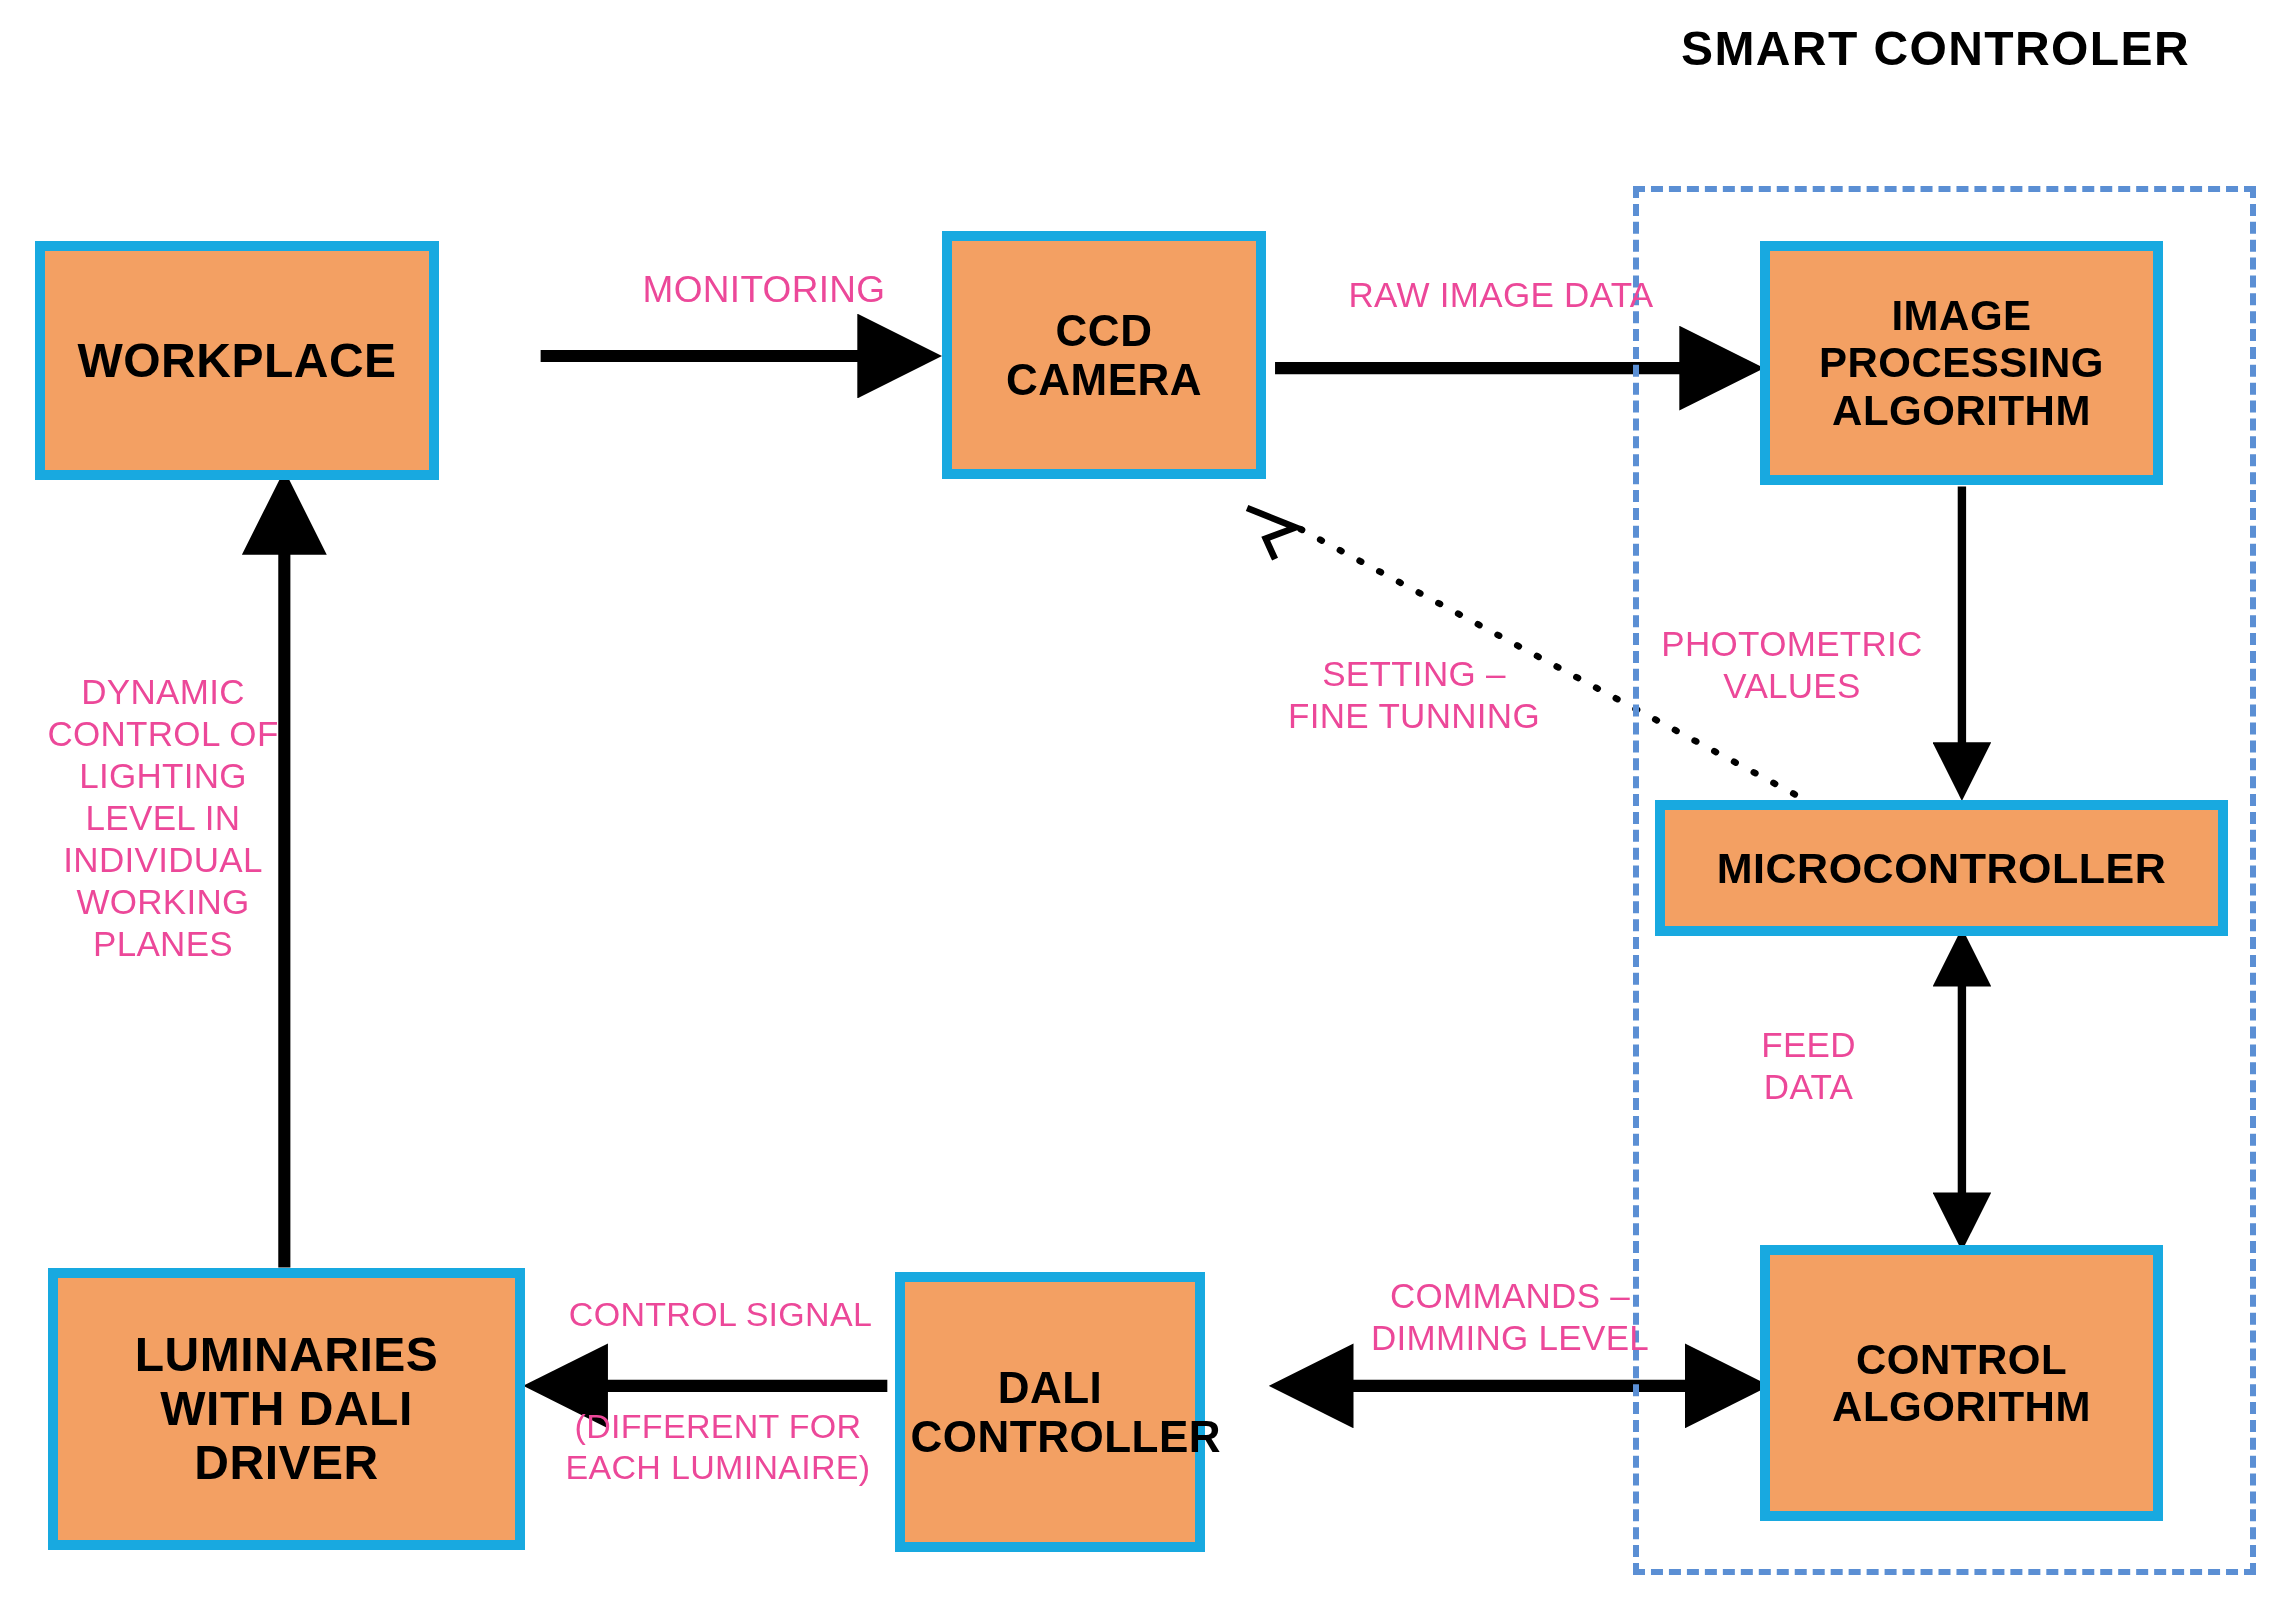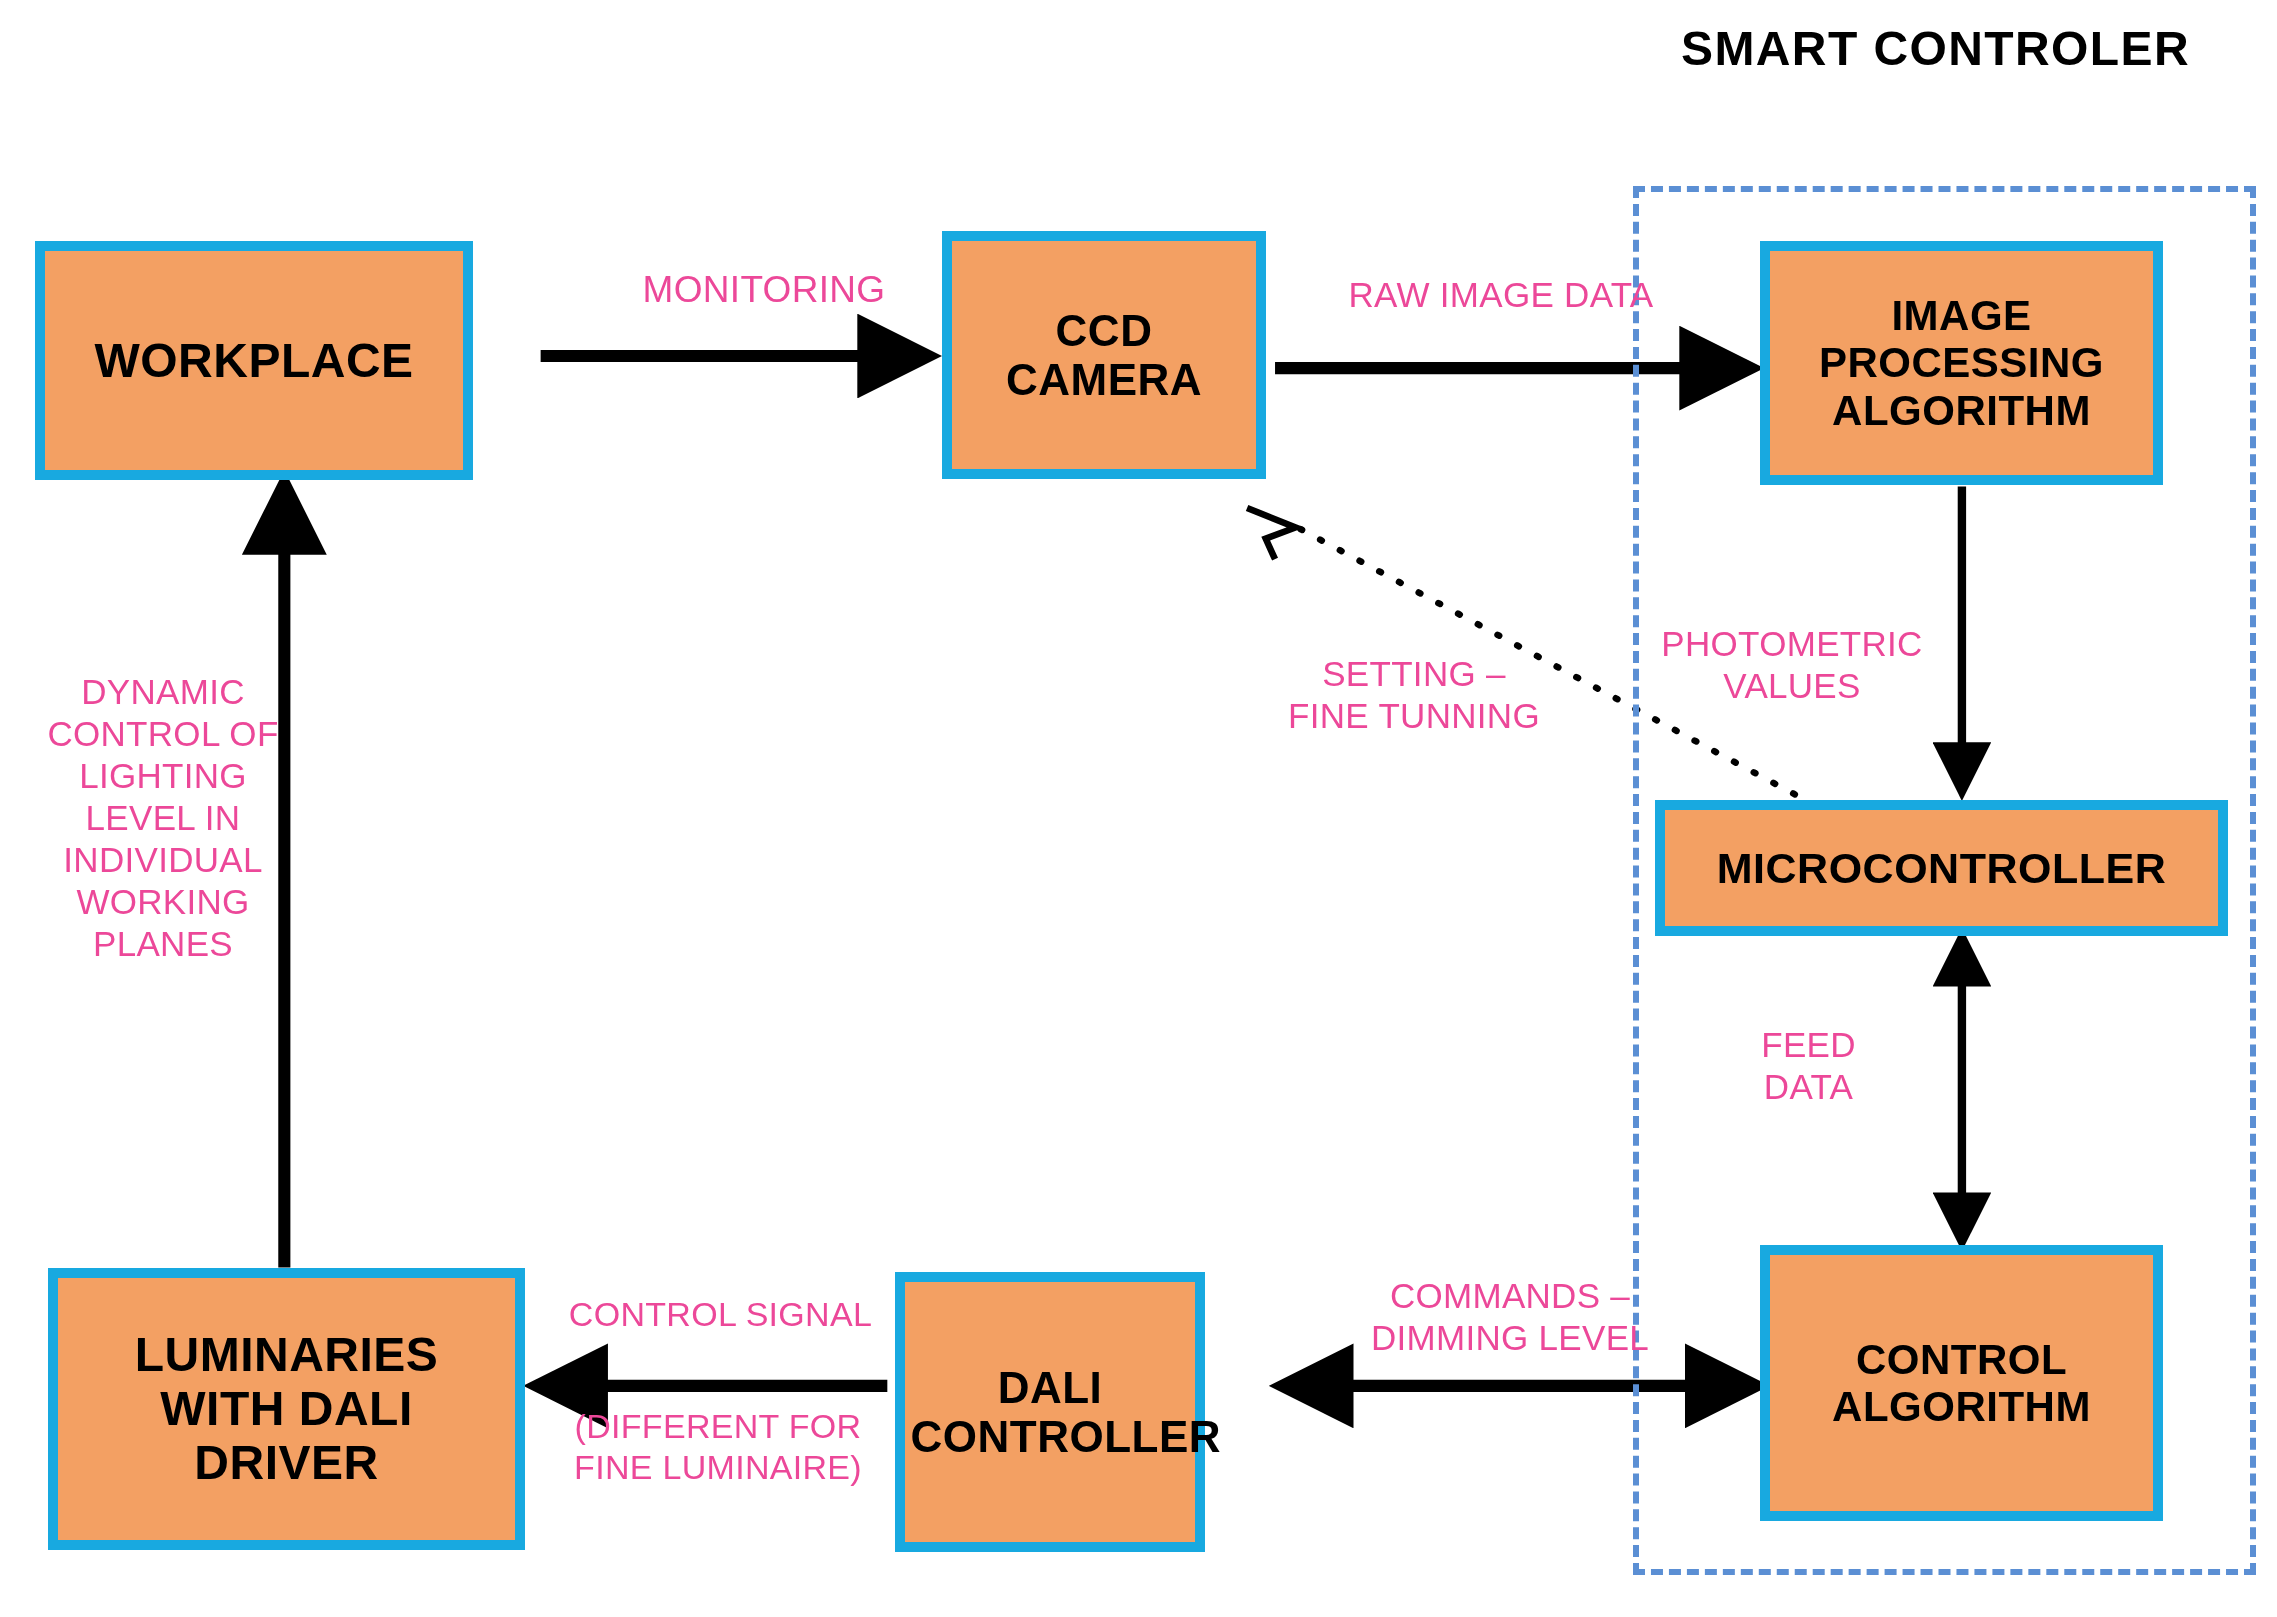--- a/index.html
+++ b/index.html
@@ -110,21 +110,21 @@
     <g>
       <line x1="1968" y1="875" x2="1381" y2="560" stroke="#000" stroke-width="7" stroke-dasharray="2 22" stroke-linecap="round"></line>
       <path d="M1338,545 L1390,566 L1358,578 L1368,600" fill="none" stroke="#000" stroke-width="7"></path>
     </g>
   </svg>
 
   <div class="dashed-region" style="left:1633px; top:186px; width:623px; height:1389px;"></div>
 
   <div class="title" style="left:1681px; top:20.5px; font-size:48px;">SMART CONTROLER</div>
 
-  <div class="box" style="left:35px; top:241px; width:438px; height:239px; font-size:48px;">
+  <div class="box" style="left:35px; top:241px; width:404px; height:239px; font-size:48px;">
     <span class="inner" style="white-space: pre-line;">WORKPLACE</span>
   </div>
 
   <div class="box" style="left:942px; top:231px; width:324px; height:248px; font-size:44px;">
     <span class="inner" style="white-space: pre-line;">CCD
 CAMERA</span>
   </div>
 
   <div class="box" style="left:1760px; top:241px; width:403px; height:244px; font-size:42px;">
     <span class="inner" style="white-space: pre-line;">IMAGE
@@ -164,21 +164,21 @@
 
   <div class="label" style="left: 1706px; top: 1024px; width: 205px; font-size: 35px; text-align: center; white-space: pre-line;">FEED
 DATA</div>
 
   <div class="label" style="left: 1305px; top: 1275px; width: 410px; font-size: 35px; white-space: pre-line;">COMMANDS –
 DIMMING LEVEL</div>
 
   <div class="label" style="left: 548px; top: 1294px; width: 345px; font-size: 34px; white-space: pre-line;">CONTROL SIGNAL</div>
 
   <div class="label" style="left: 541px; top: 1406px; width: 354px; font-size: 34px; white-space: pre-line;">(DIFFERENT FOR
-FINE LUMINAIRE)</div>
+EACH LUMINAIRE)</div>
 
   <div class="label" style="left: 37px; top: 671px; width: 252px; font-size: 35px; white-space: pre-line;">DYNAMIC
 CONTROL OF
 LIGHTING
 LEVEL IN
 INDIVIDUAL
 WORKING
 PLANES</div>
 
 </div>

